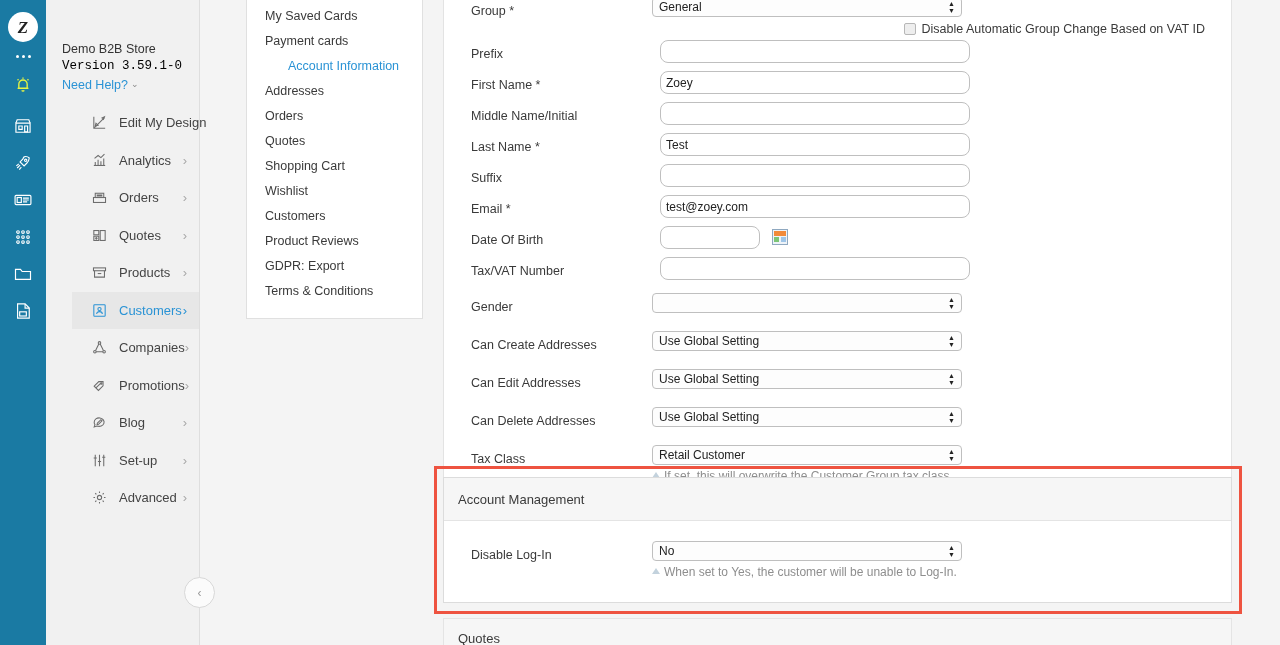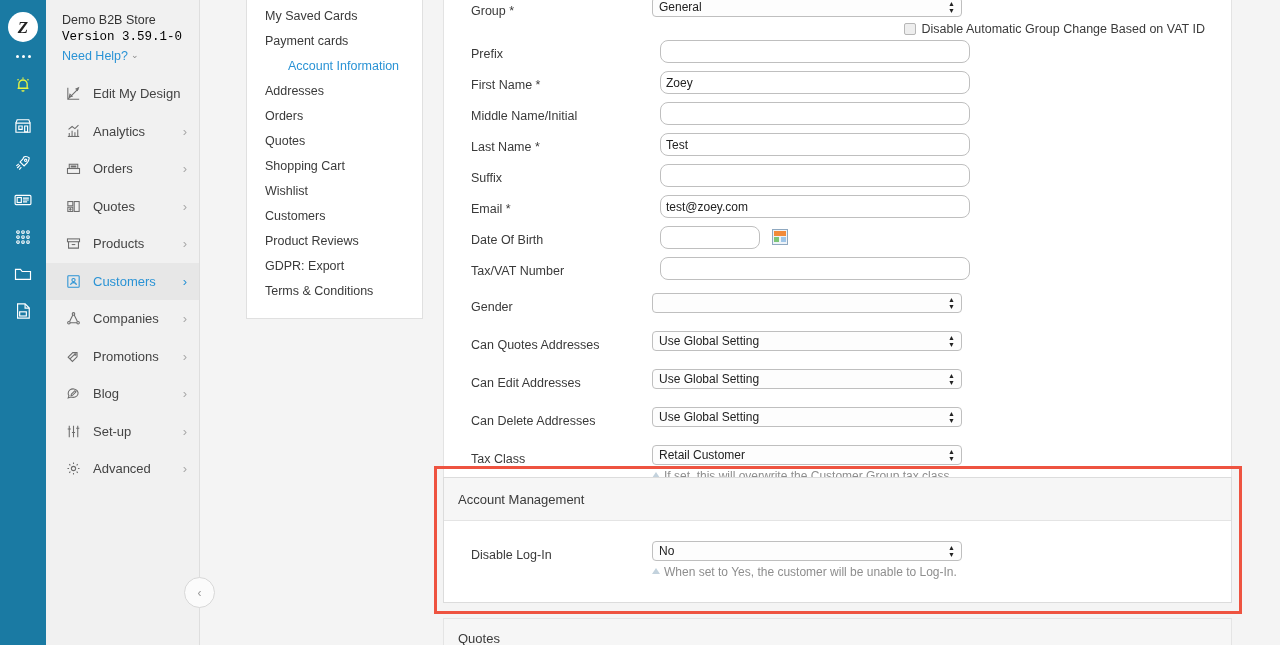--- a/index.html
+++ b/index.html
@@ -35,26 +35,26 @@
   }
   .rail-ico.bell { color: #e9f542; }
   .rail-ico svg { display: block; }
 
   
   .nav {
     position: absolute; left: 46px; top: 0; width: 154px; height: 645px;
     background: #f1f1f1; border-right: 1px solid #dedede;
   }
   .store-block { padding: 12px 0 0 16px; }
-  .store-name { font-size: 12.5px; color: #333; line-height: 17px; }
+  .store-name { font-size: 12.5px; color: #333; line-height: 17px; margin-top: 29px; }
   .store-ver { font-size: 12.5px; color: #000000; line-height: 17px; font-family: Liberation Mono, monospace; }
   .need-help { font-size: 12.5px; color: #2a93d5; line-height: 17px; cursor: pointer; display: inline-block; }
   .need-help .chev { font-size: 9px; color: #8a8a8a; margin-left: 3px; vertical-align: 2px; }
 
-  .nav-list { margin-top: 10px; }
+  .nav-list { margin-top: 10px; padding-left: 26px; }
   .nav-item {
     height: 37.5px; display: flex; align-items: center; padding-left: 16px;
     font-size: 13px; color: #444; cursor: pointer; position: relative;
   }
   .nav-item .nico {
     width: 22px; height: 20px; margin-right: 9px;
     display: flex; align-items: center; justify-content: center; color: #6d6d6d; flex: 0 0 22px;
   }
   .nav-item .nlabel { flex: 1; white-space: nowrap; }
   .nav-item .arrow { color: #a9a9a9; font-size: 13px; margin-right: 12px; line-height: 1; }
@@ -483,21 +483,21 @@
           <select class="sel"><option></option></select>
           <span class="sel-arrows">
               <span>▲</span>
               <span>▼</span>
             </span>
         </div>
       </div>
     </div>
 
     <div class="row" style="margin-top:7px">
-      <div class="lbl">Can Quotes Addresses</div>
+      <div class="lbl">Can Create Addresses</div>
       <div class="fld">
         <div class="sel-wrap">
           <select class="sel"><option>Use Global Setting</option></select>
           <span class="sel-arrows">
               <span>▲</span>
               <span>▼</span>
             </span>
         </div>
       </div>
     </div>

